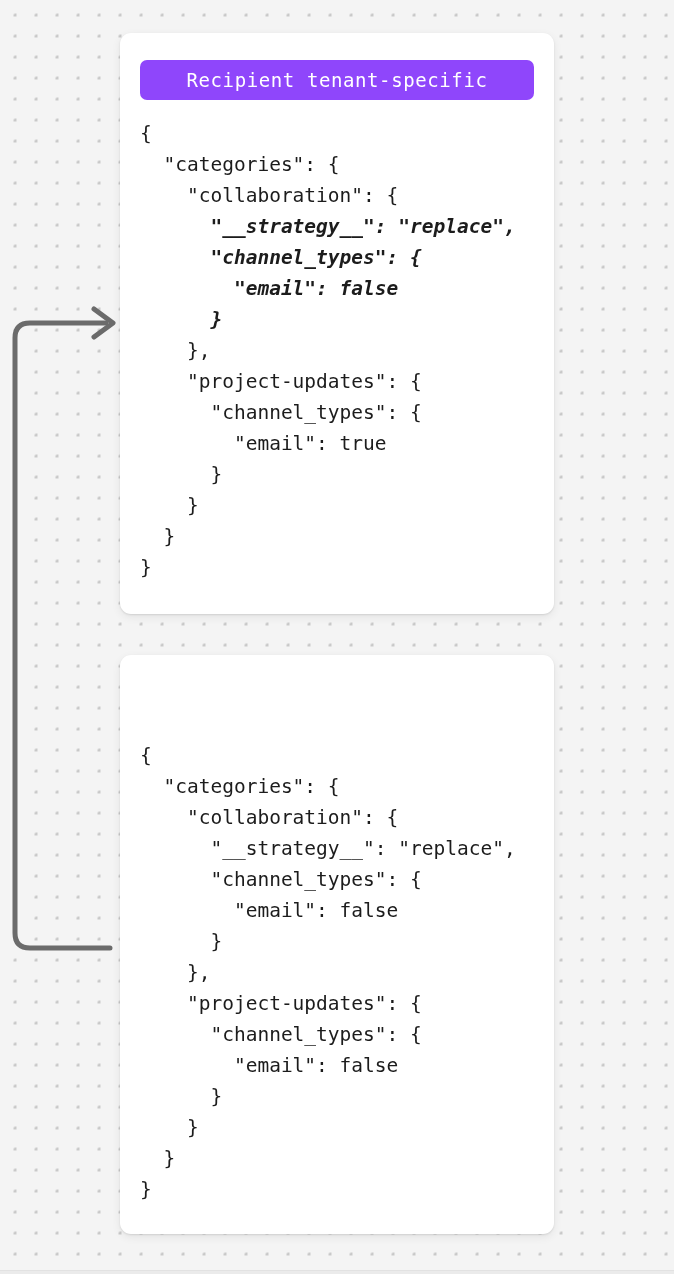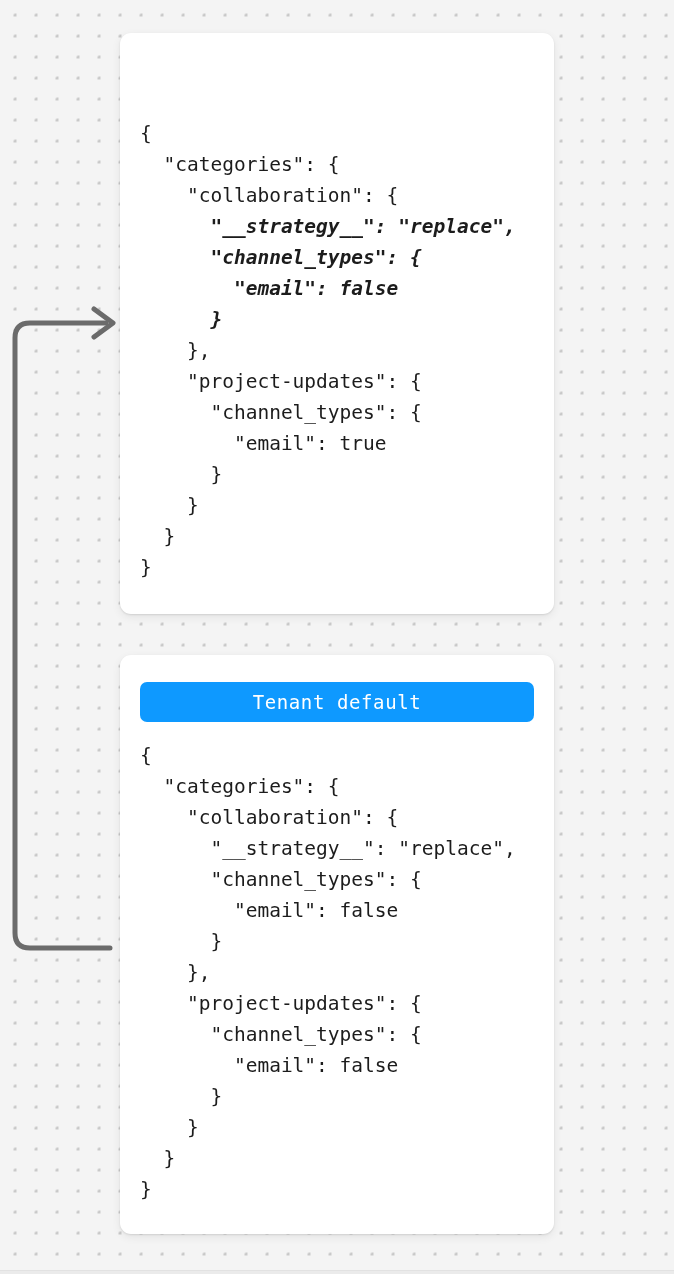--- a/index.html
+++ b/index.html
@@ -100,21 +100,21 @@
 <body>
 
 <div class="connector">
   <svg width="130" height="700" viewBox="0 0 130 700" xmlns="http://www.w3.org/2000/svg">
     <path d="M 110 668 L 30 668 Q 15 668 15 653 L 15 58 Q 15 43 30 43 L 106 43" fill="none" stroke="#6b6b6b" stroke-width="5" stroke-linecap="round" stroke-linejoin="round"></path>
     <path d="M 94 29 L 113 43 L 94 57" fill="none" stroke="#6b6b6b" stroke-width="5" stroke-linecap="round" stroke-linejoin="round"></path>
   </svg>
 </div>
 
 <div class="card" id="card-recipient">
+  <div class="card-header header-purple" style="background: rgb(143, 70, 251);">Recipient tenant-specific</div>
   <div class="code-block"><span class="code-line">{</span><span class="code-line">  "categories": {</span><span class="code-line">    "collaboration": {</span><span class="code-line emph">      "__strategy__": "replace",</span><span class="code-line emph">      "channel_types": {</span><span class="code-line emph">        "email": false</span><span class="code-line emph">      }</span><span class="code-line">    },</span><span class="code-line">    "project-updates": {</span><span class="code-line">      "channel_types": {</span><span class="code-line">        "email": true</span><span class="code-line">      }</span><span class="code-line">    }</span><span class="code-line">  }</span><span class="code-line">}</span></div>
 </div>
 
 <div class="card" id="card-tenant">
-  <div class="card-header header-blue" style="background: rgb(14, 153, 255);">Tenant default</div>
   <div class="code-block"><span class="code-line">{</span><span class="code-line">  "categories": {</span><span class="code-line">    "collaboration": {</span><span class="code-line">      "__strategy__": "replace",</span><span class="code-line">      "channel_types": {</span><span class="code-line">        "email": false</span><span class="code-line">      }</span><span class="code-line">    },</span><span class="code-line">    "project-updates": {</span><span class="code-line">      "channel_types": {</span><span class="code-line">        "email": false</span><span class="code-line">      }</span><span class="code-line">    }</span><span class="code-line">  }</span><span class="code-line">}</span></div>
 </div>
 
 <div class="canvas-bottom-rule"></div>
 
 </body></html>

